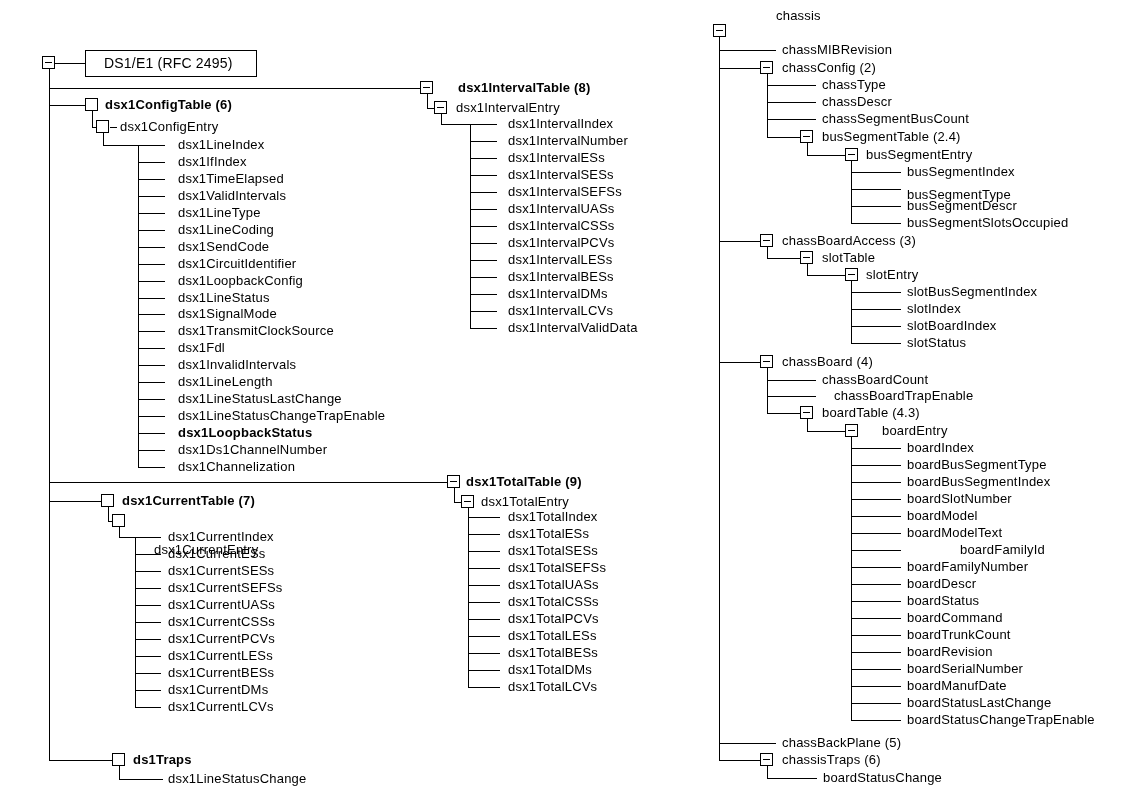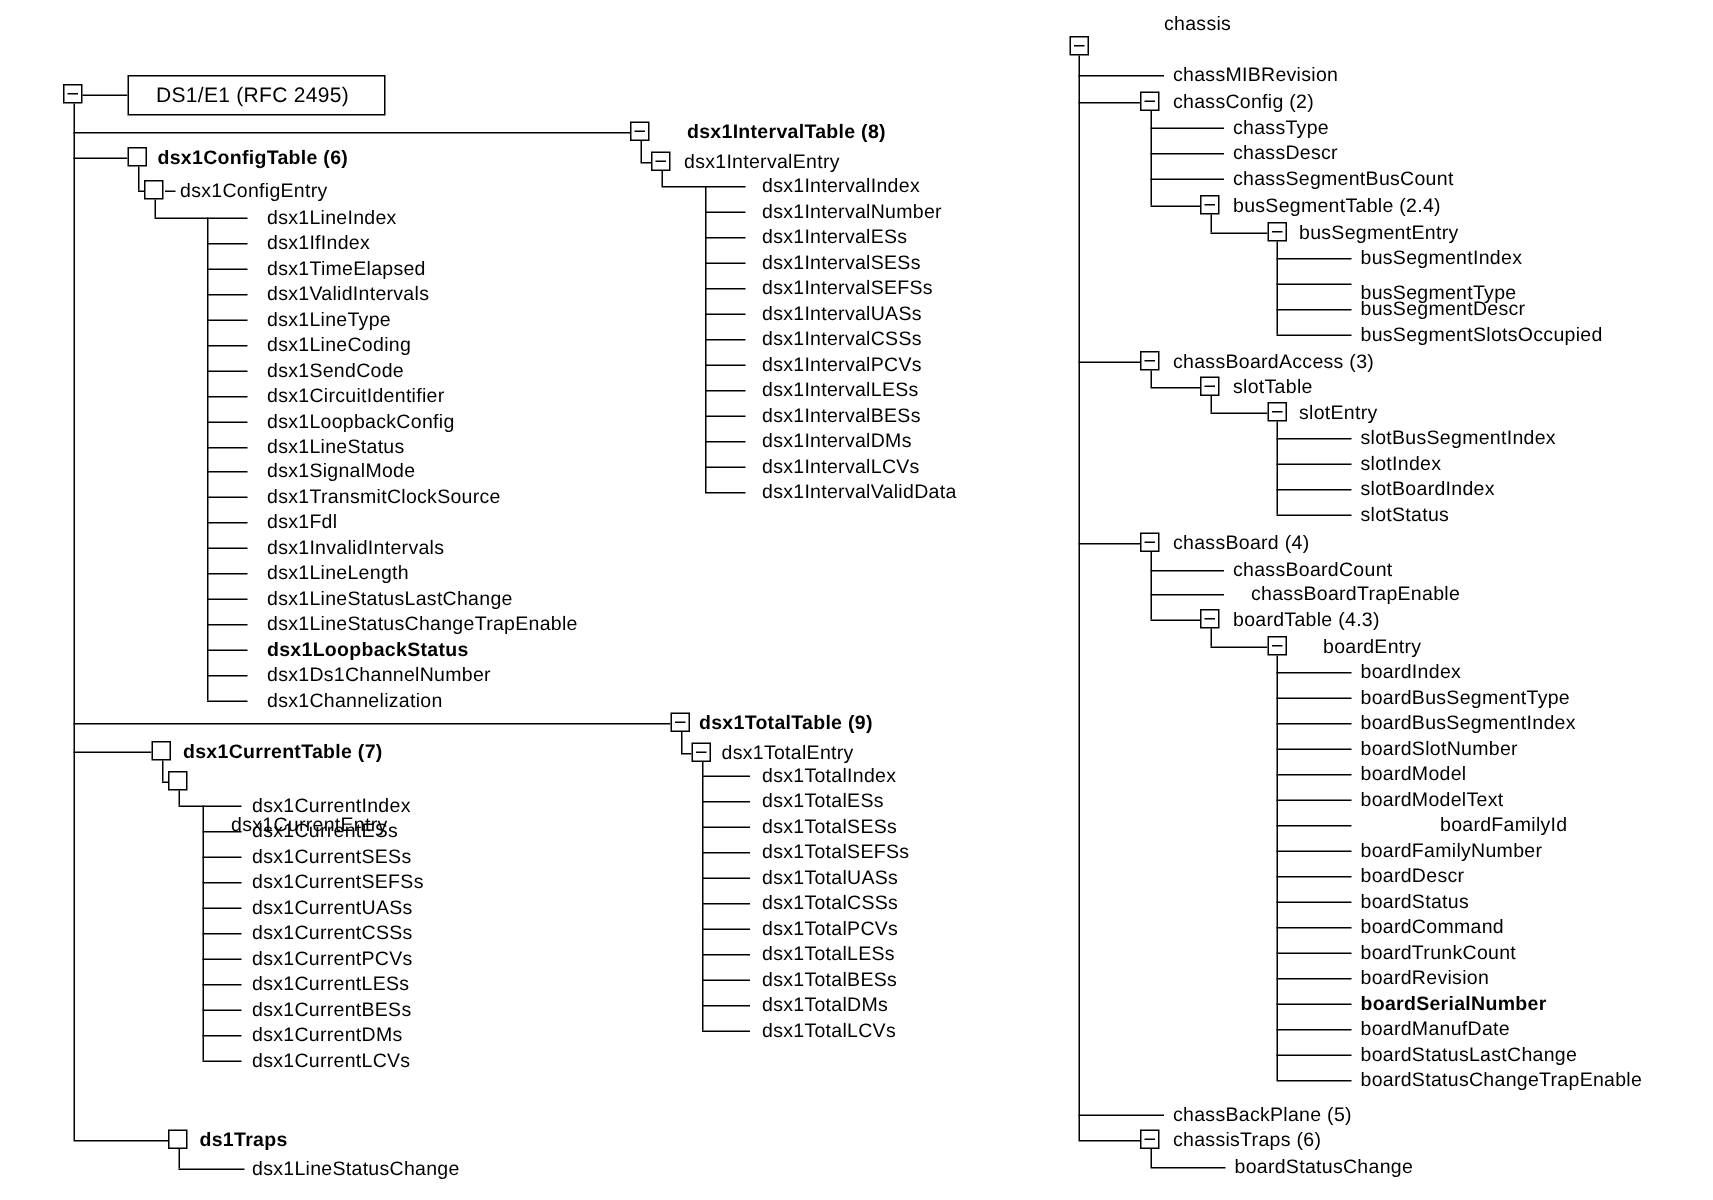--- a/index.html
+++ b/index.html
@@ -300,21 +300,21 @@
     <span class="lbl" style="left: 907px; top: 576px;">boardDescr</span>
     <div class="ln" style="left: 851px; top: 601px; width: 50px; height: 1px;"></div>
     <span class="lbl" style="left: 907px; top: 593px;">boardStatus</span>
     <div class="ln" style="left: 851px; top: 618px; width: 50px; height: 1px;"></div>
     <span class="lbl" style="left: 907px; top: 610px;">boardCommand</span>
     <div class="ln" style="left: 851px; top: 635px; width: 50px; height: 1px;"></div>
     <span class="lbl" style="left: 907px; top: 627px;">boardTrunkCount</span>
     <div class="ln" style="left: 851px; top: 652px; width: 50px; height: 1px;"></div>
     <span class="lbl" style="left: 907px; top: 644px;">boardRevision</span>
     <div class="ln" style="left: 851px; top: 669px; width: 50px; height: 1px;"></div>
-    <span class="lbl" style="left: 907px; top: 661px; font-weight: bold;">boardSerialNumber</span>
+    <span class="lbl" style="left: 907px; top: 661px;">boardSerialNumber</span>
     <div class="ln" style="left: 851px; top: 686px; width: 50px; height: 1px;"></div>
     <span class="lbl" style="left: 907px; top: 678px;">boardManufDate</span>
     <div class="ln" style="left: 851px; top: 703px; width: 50px; height: 1px;"></div>
     <span class="lbl" style="left: 907px; top: 695px;">boardStatusLastChange</span>
     <div class="ln" style="left: 851px; top: 720px; width: 50px; height: 1px;"></div>
     <span class="lbl" style="left: 907px; top: 712px;">boardStatusChangeTrapEnable</span>
     <div class="ln" style="left: 719px; top: 743px; width: 57px; height: 1px;"></div>
     <span class="lbl" style="left: 782px; top: 735px;">chassBackPlane (5)</span>
     <div class="ln" style="left: 719px; top: 760px; width: 41px; height: 1px;"></div>
     <div class="nbox" style="left: 760px; top: 753px;">

